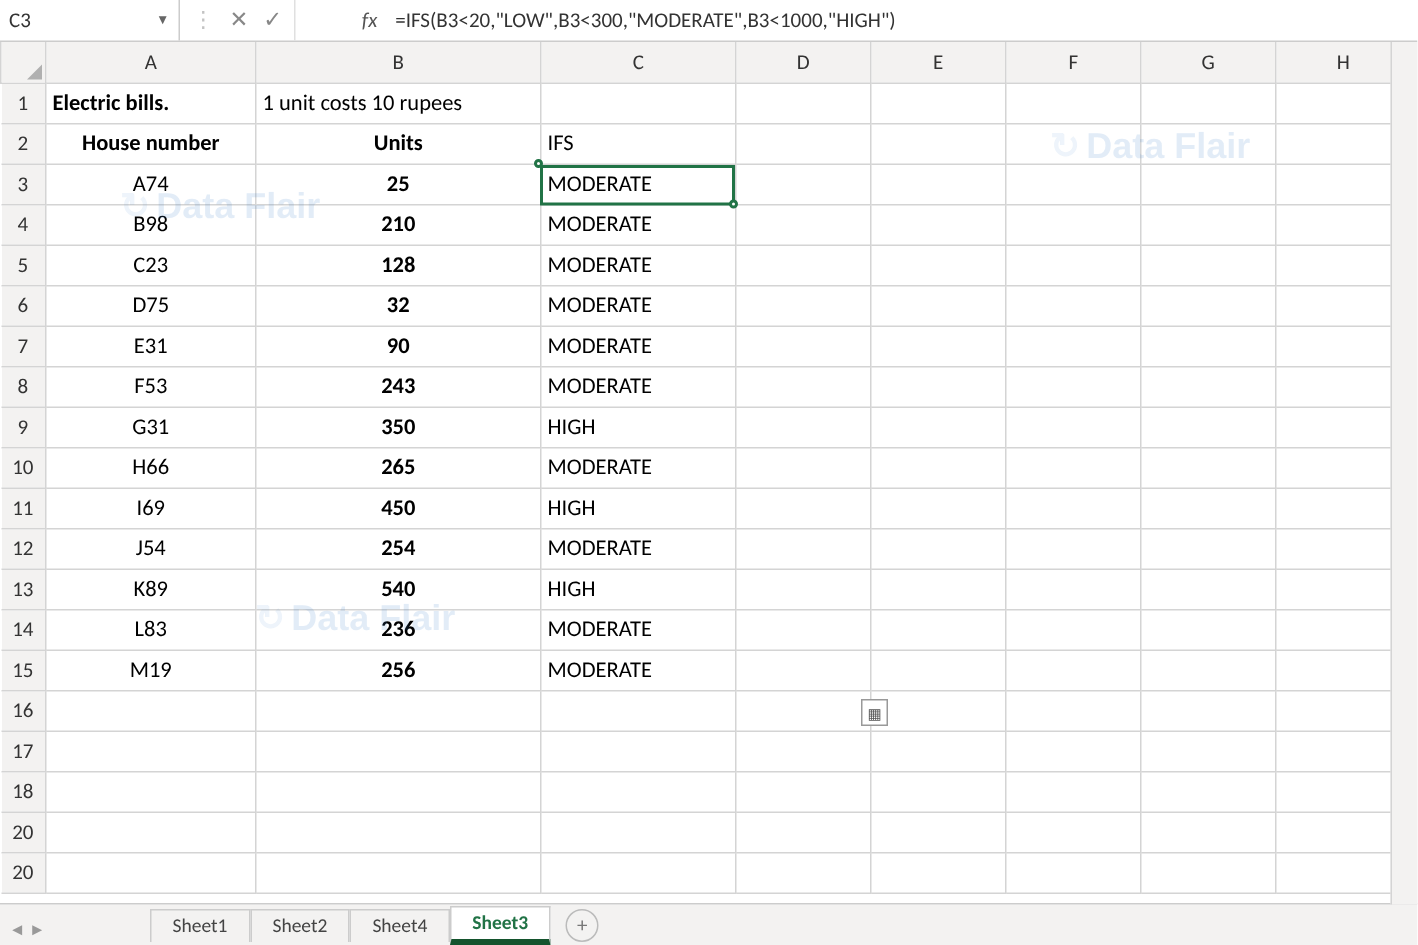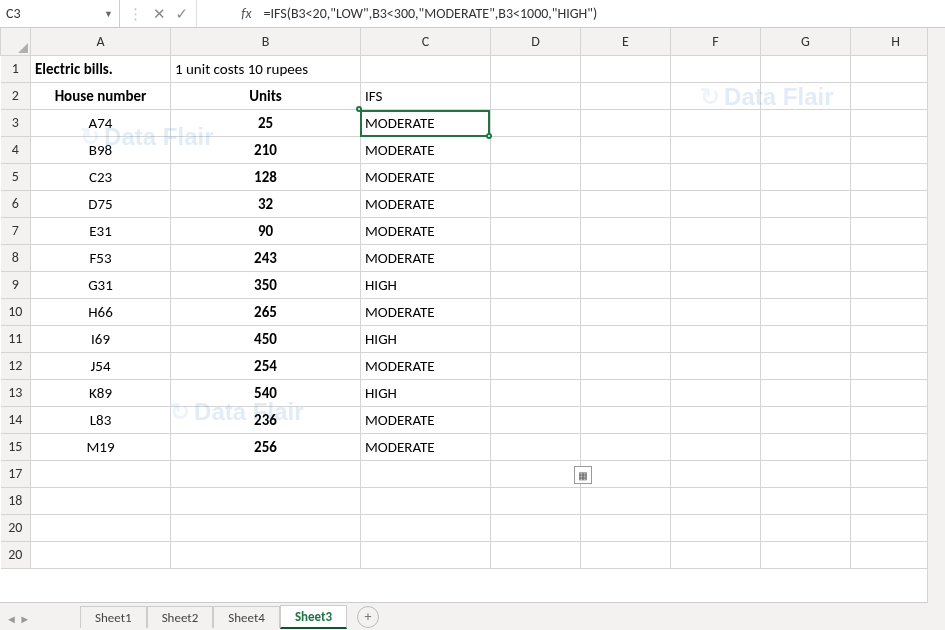--- a/index.html
+++ b/index.html
@@ -22,23 +22,23 @@
   .colA { width: 140px; } .colB { width: 190px; } .colC { width: 130px; }
   .colD, .colE, .colF, .colG, .colH { width: 90px; }
   .bold { font-weight: bold; margin-left: 42px; }
   .center { text-align: center; }
   .left { text-align: left; }
   .sel-border { position: absolute; border: 2px solid #217346; pointer-events:none; }
   .handle { position:absolute; width:6px; height:6px; background:#fff; border:2px solid #217346; border-radius:50%; }
   .autofill { position: absolute; width:18px; height:18px; border:1px solid #999; background:#fff; display:flex; align-items:center; justify-content:center; font-size:10px; color:#555; }
   .watermark { position:absolute; font-size:24px; color: rgba(60,130,200,0.15); font-weight:bold; pointer-events:none; font-family: Arial,sans-serif; }
   .watermark .swirl { display:inline-block; margin-right:4px; opacity:0.6; }
-  .sheet-tabs { display:flex; align-items:center; height:27px; background:#f3f2f1; padding-left:80px; font-size:13px; }
+  .sheet-tabs { display:flex; align-items:center; height:27px; background:#f3f2f1; padding-left:100px; font-size:13px; }
   .tab { padding: 3px 14px; border:1px solid #ccc; border-bottom:none; background:#f3f2f1; margin-right:0; color:#444; cursor:pointer; }
-  .tab.active { background:#fff; color:#217346; font-weight:bold; border-bottom:2px solid #14532d; }
+  .tab.active { background:#fff; color:#217346; font-weight:bold; border-bottom:4px solid #14532d; }
   .tab-add { width:22px; height:22px; border:1px solid #bbb; border-radius:50%; display:flex; align-items:center; justify-content:center; margin-left:10px; color:#777; font-size:14px; cursor:pointer; }
   .nav-arrows { position:absolute; left:6px; bottom:4px; display:flex; gap:8px; color:#999; font-size:11px; }
   .scroll-right { position:absolute; right:0; top:28px; bottom:27px; width:18px; background:#f3f2f1; border-left:1px solid #d4d4d4; }
 </style>
 </head>
 <body>
 
 <div class="formula-bar">
   <div class="name-box">
     <span class="text">C3</span>
@@ -228,20 +228,31 @@
           <td class="center">M19</td>
           <td class="bold center">256</td>
           <td class="left">MODERATE</td>
           <td></td>
           <td></td>
           <td></td>
           <td></td>
           <td></td>
         </tr>
         <tr>
+          <th class="rowhdr">16</th>
+          <td></td>
+          <td></td>
+          <td></td>
+          <td></td>
+          <td></td>
+          <td></td>
+          <td></td>
+          <td></td>
+        </tr>
+        <tr>
           <th class="rowhdr">17</th>
           <td></td>
           <td></td>
           <td></td>
           <td></td>
           <td></td>
           <td></td>
           <td></td>
           <td></td>
         </tr>

